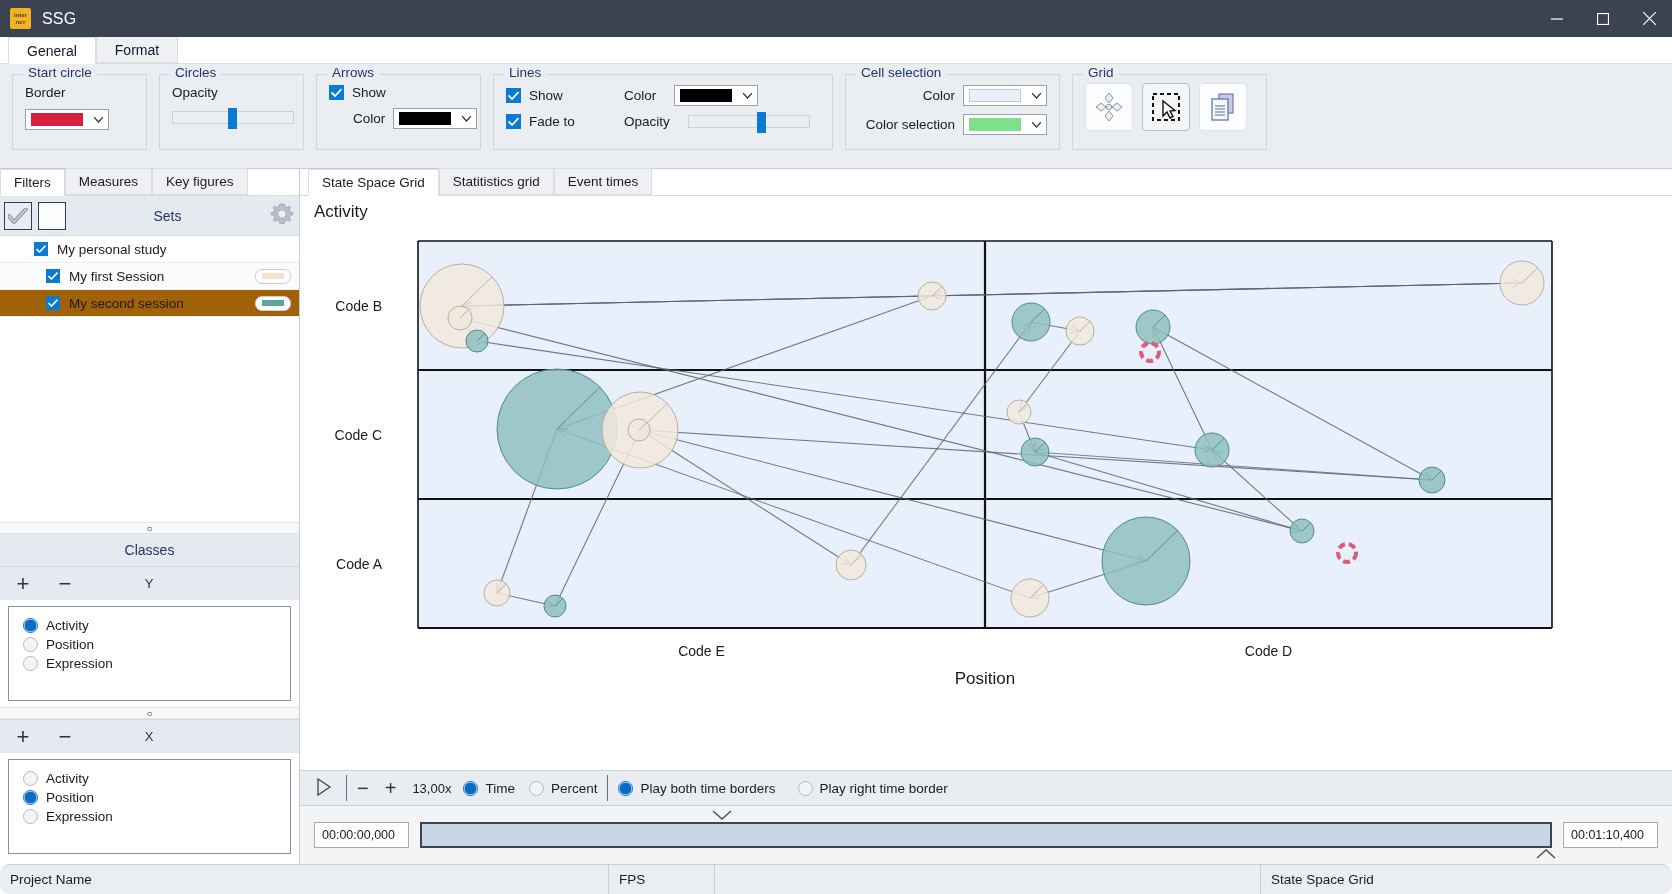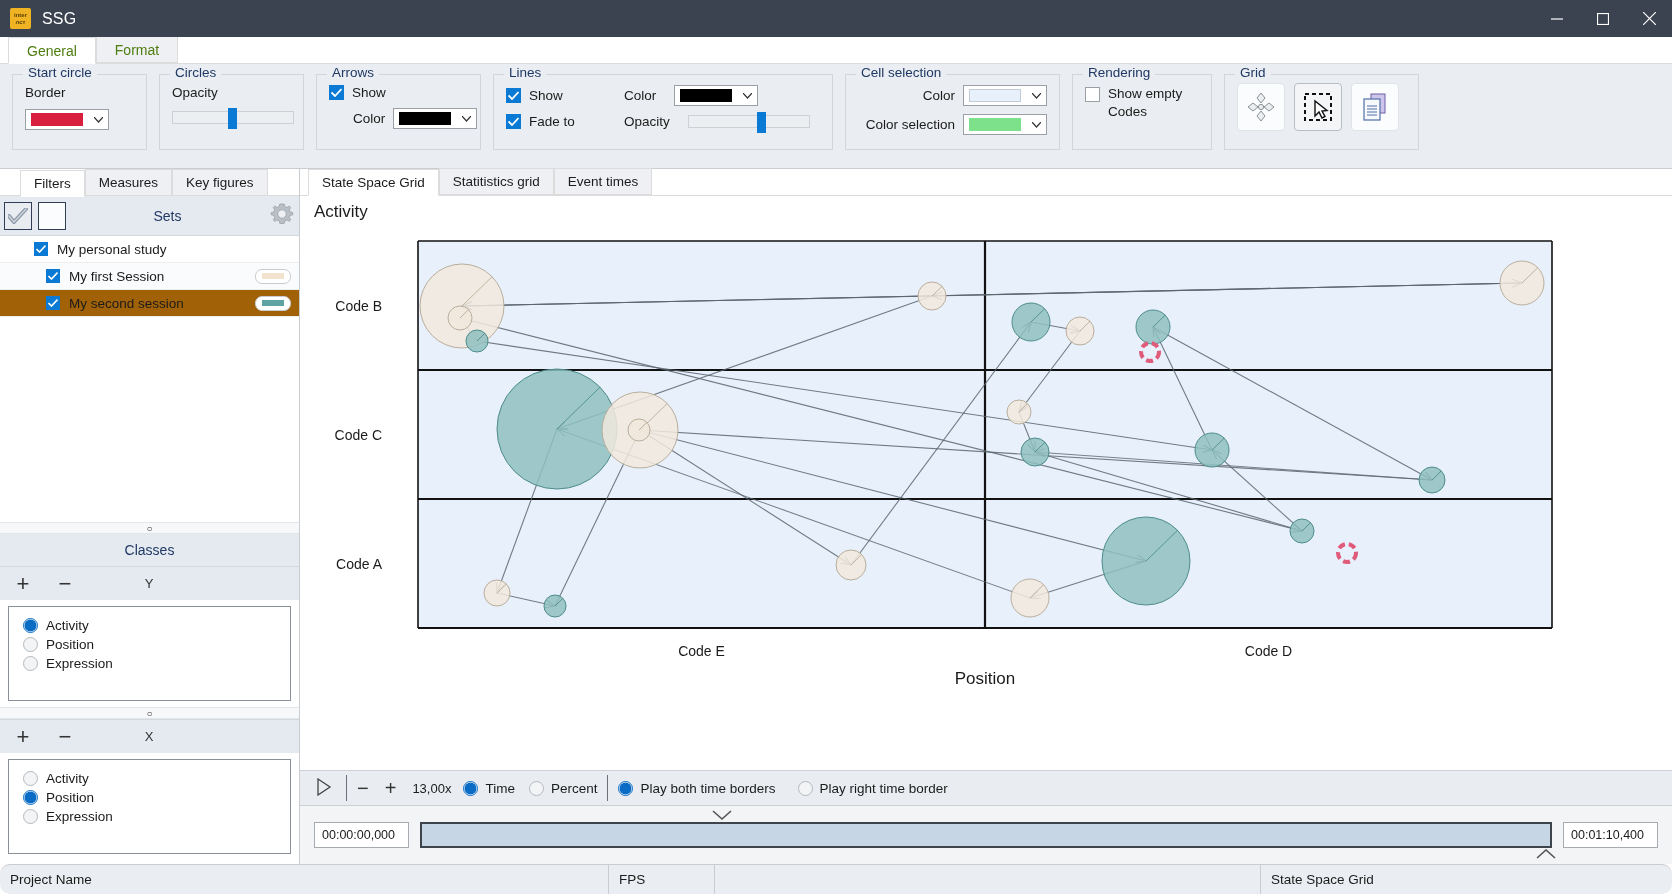--- a/index.html
+++ b/index.html
@@ -24,21 +24,21 @@
     font-family:"Liberation Sans",sans-serif;flex-direction:column;
   }
   #app-title{ margin-left:11px; font-size:16px; letter-spacing:.2px;}
   #win-buttons{ position:absolute; right:0; top:0; display:flex; height:37px;}
   .win-btn{ width:46px;height:37px;display:flex;align-items:center;justify-content:center;}
   .win-btn svg{ display:block;}
   
   #ribbon-tabs{ height:27px; background:#ffffff; display:flex; align-items:flex-end;
     border-bottom:1px solid #dcdcdc; padding-left:8px;}
   .rtab{ height:27px; padding:0 18px; display:flex;align-items:center;
-     font-size:14px; color:#4d7c0f; background:#ffffff;}
+     font-size:14px; color:#0f172a; background:#ffffff;}
   .rtab.active{ background:#ffffff; border:1px solid #dcdcdc; border-bottom:1px solid #ffffff;
      position:relative; top:1px;}
   .rtab.inactive{ background:#eef0f3; border:1px solid #dcdcdc;}
   
   #ribbon{ height:105px; background:#eaedf1; display:flex; align-items:flex-start;
      border-bottom:1px solid #c9ccd1; padding-top:4px;}
   .grp{ position:relative; margin:6px 0 0 12px; border:1px solid #d2d6db;
      height:76px; padding:10px 12px 0 12px; }
   .grp-title{ position:absolute; top:-10px; left:10px; background:#eaedf1;
      padding:0 5px; color:#1f3864; font-size:13.5px;}
@@ -60,22 +60,22 @@
   .cb svg{display:block;}
   .cbrow{ display:flex;align-items:center;gap:8px;}
   
   .gbtn{ width:48px;height:48px;background:#fbfcfd;border:1px solid #dfe3e8;border-radius:4px;
      display:flex;align-items:center;justify-content:center;}
   
   #main{ display:flex; height:calc(894px - 37px - 27px - 105px - 30px); }
   
   #left{ width:300px; border-right:1px solid #c9ccd1; display:flex; flex-direction:column;
      background:#ffffff;}
-  #left-tabs{ display:flex; align-items:center; height:27px; background:#fff;
-     border-bottom:1px solid #dcdcdc; padding-left:20px;}
+  #left-tabs{ display:flex; align-items:flex-end; height:27px; background:#fff;
+     border-bottom:1px solid #dcdcdc; padding-left:0;}
   .ltab{ height:27px;padding:0 13px;display:flex;align-items:center;font-size:13.5px;
      border:1px solid #dcdcdc;background:#eef0f3;}
   .ltab.active{ background:#ffffff;border-bottom:1px solid #ffffff;position:relative;top:1px;}
   #sets-bar{ height:40px;background:#e5eaf0;display:flex;align-items:center;padding:0 4px;
      border-bottom:1px solid #d4d9df; gap:6px;}
   .sq-btn{ width:28px;height:28px;border:1px solid #2f3d57;background:#e9edf2;
      display:flex;align-items:center;justify-content:center;}
   .sq-btn.plain{ background:#fbfcfd;}
   #sets-label{ flex:1;text-align:center;color:#1f3864;font-size:14px;}
   .tree-row{ height:27px;display:flex;align-items:center;border-bottom:1px solid #eceff2;
@@ -265,27 +265,20 @@
         <span class="swatch" style="background:#7de08a"></span>
         <span class="chev">
           <svg width="9" height="6">
               <polyline points="0,0 4.5,5 9,0" fill="none" stroke="#333" stroke-width="1.2"></polyline>
             </svg>
         </span>
       </span>
     </div>
   </div>
 
-  <div class="grp" style="width:140px">
-    <div class="grp-title">Rendering</div>
-    <div style="display:flex;align-items:flex-start;gap:8px">
-      <span class="cb off" style="margin-top:2px;flex:none"></span>
-      <span class="lbl" style="line-height:18px;max-width:86px;display:inline-block">Show empty Codes</span>
-    </div>
-  </div>
 
   <div class="grp" style="width:195px;padding-top:8px">
     <div class="grp-title">Grid</div>
     <div style="display:flex;gap:9px;align-items:center">
       <div class="gbtn">
         <svg width="34" height="34" viewBox="0 0 34 34">
           <g fill="#eceef0" stroke="#8a8f96" stroke-width="1">
             <polygon points="17,3 21,8 17,13 13,8"></polygon>
             <polygon points="17,21 21,26 17,31 13,26"></polygon>
             <polygon points="4,17 9,13 14,17 9,21"></polygon>

